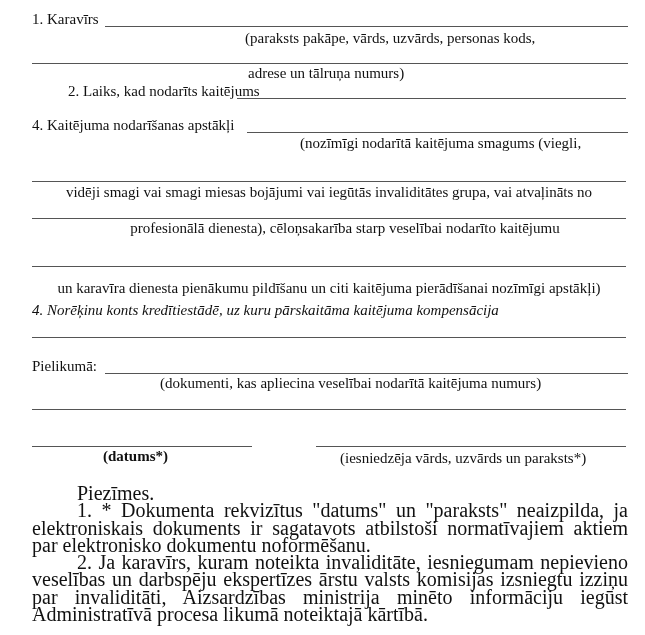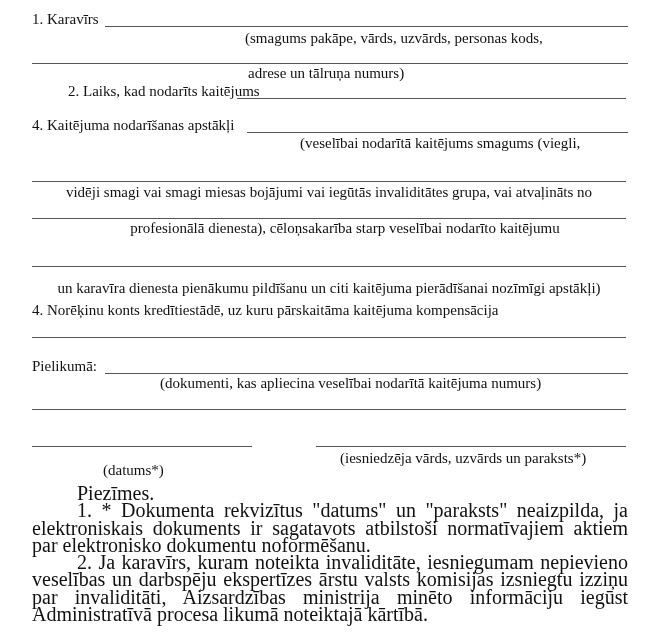--- a/index.html
+++ b/index.html
@@ -16,47 +16,47 @@
     font-size: 20px; line-height: 17.3px; text-align: justify;
   }
   .note-block p { margin: 0; }
   .indent { text-indent: 45px; }
 </style>
 </head>
 <body>
 
 <div class="abs" style="left:32px; top:11px;">1. Karavīrs</div>
 <div class="rule" style="left:105px; width:523px; top:26px;"></div>
-<div class="abs" style="left:245px; top:30px;">(smagums pakāpe, vārds, uzvārds, personas kods,</div>
+<div class="abs" style="left:245px; top:30px;">(paraksts pakāpe, vārds, uzvārds, personas kods,</div>
 <div class="rule" style="left:32px; width:596px; top:63px;"></div>
 <div class="abs" style="left:248px; top:65px;">adrese un tālruņa numurs)</div>
 
 <div class="abs" style="left:32px; top:83px;margin-left:36px;">2. Laiks, kad nodarīts kaitējums</div>
 <div class="rule" style="left:237px; width:389px; top:98px;"></div>
 
 <div class="abs" style="left:32px; top:117px;">4. Kaitējuma nodarīšanas apstākļi</div>
 <div class="rule" style="left:247px; width:381px; top:132px;"></div>
-<div class="abs" style="left:300px; top:135px;">(veselībai nodarītā kaitējums smagums (viegli,</div>
+<div class="abs" style="left:300px; top:135px;">(nozīmīgi nodarītā kaitējuma smagums (viegli,</div>
 <div class="rule" style="left:32px; width:594px; top:181px;"></div>
 <div class="abs center" style="left:32px; width:594px; top:184px;">vidēji smagi vai smagi miesas bojājumi vai iegūtās invaliditātes grupa, vai atvaļināts no</div>
 <div class="rule" style="left:32px; width:594px; top:218px;"></div>
 <div class="abs center" style="left:48px; width:594px; top:220px;">profesionālā dienesta), cēloņsakarība starp veselībai nodarīto kaitējumu</div>
 <div class="rule" style="left:32px; width:594px; top:266px;"></div>
 <div class="abs center" style="left:32px; width:594px; top:280px;">un karavīra dienesta pienākumu pildīšanu un citi kaitējuma pierādīšanai nozīmīgi apstākļi)</div>
 
-<div class="abs" style="left:32px; top:302px;">4. Norēķinu konts kredītiestādē, uz kuru pārskaitāma kaitējuma kompensācija</div>
+<div class="abs" style="left:32px; top:302px;font-style:italic;">4. Norēķinu konts kredītiestādē, uz kuru pārskaitāma kaitējuma kompensācija</div>
 <div class="rule" style="left:32px; width:594px; top:337px;"></div>
 
 <div class="abs" style="left:32px; top:358px;">Pielikumā:</div>
 <div class="rule" style="left:105px; width:523px; top:373px;"></div>
 <div class="abs" style="left:160px; top:375px;">(dokumenti, kas apliecina veselībai nodarītā kaitējuma numurs)</div>
 <div class="rule" style="left:32px; width:594px; top:409px;"></div>
 
 <div class="rule" style="left:32px; width:220px; top:446px;"></div>
 <div class="rule" style="left:316px; width:310px; top:446px;"></div>
-<div class="abs" style="left:103px; top:462px;">(datums*)</div>
+<div class="abs" style="left:103px; top:448px;font-weight:bold;">(datums*)</div>
 <div class="abs" style="left:340px; top:450px;">(iesniedzēja vārds, uzvārds un paraksts*)</div>
 
 <div class="note-block" style="top:485px;">
   <p class="indent">Piezīmes.</p>
   <p class="indent">1. * Dokumenta rekvizītus "datums" un "paraksts" neaizpilda, ja elektroniskais dokuments ir sagatavots atbilstoši normatīvajiem aktiem par elektronisko dokumentu noformēšanu.</p>
   <p class="indent">2. Ja karavīrs, kuram noteikta invaliditāte, iesniegumam nepievieno veselības un darbspēju ekspertīzes ārstu valsts komisijas izsniegtu izziņu par invaliditāti, Aizsardzības ministrija minēto informāciju iegūst Administratīvā procesa likumā noteiktajā kārtībā.</p>
 </div>
 
 </body></html>

